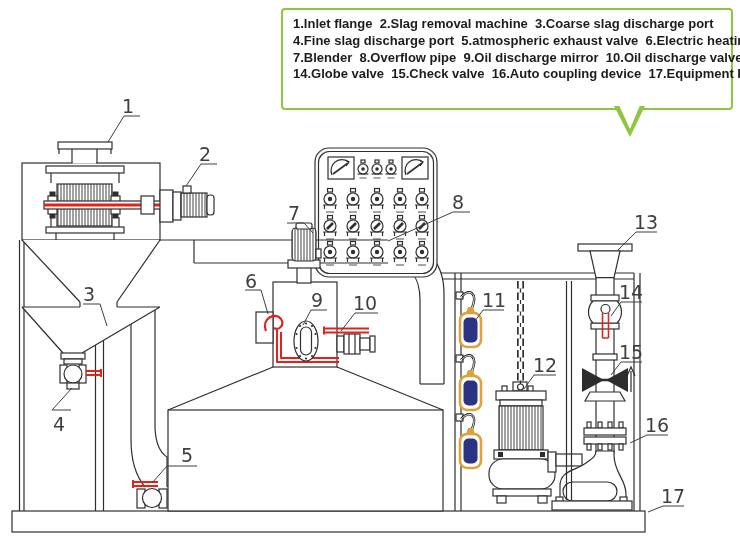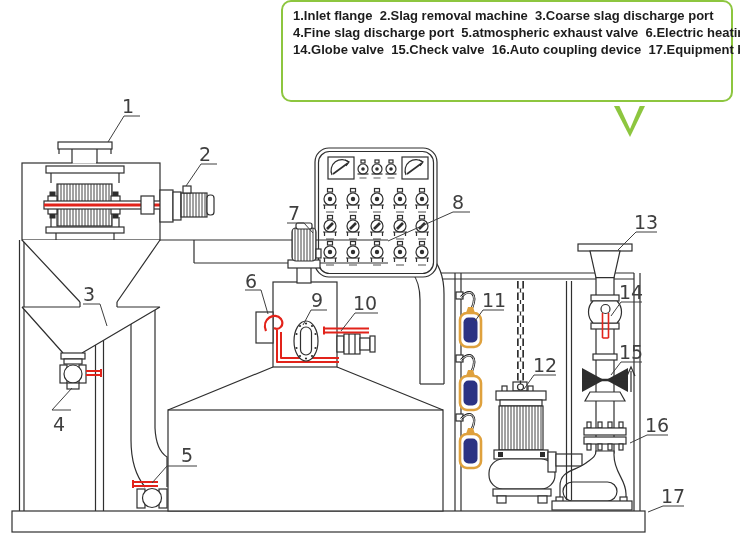--- a/index.html
+++ b/index.html
@@ -1,19 +1,19 @@
 <!DOCTYPE html>
 <html><head>
 <meta charset="utf-8">
 <style>
   html,body{margin:0;padding:0;background:#fff;}
   .stage{position:relative;width:740px;height:545px;background:#fff;overflow:hidden;
          font-family:"Liberation Sans",sans-serif;}
-  .legend{position:absolute;left:281px;top:0;width:452px;height:102px;box-sizing:border-box;
-          border:2.5px solid #8dc63f;border-radius:10px;padding:6px 0 0 10px;background:#fff;z-index:3;}
+  .legend{position:absolute;left:281px;top:8px;width:452px;height:102px;box-sizing:border-box;
+          border:2.5px solid #8dc63f;border-radius:4px;padding:6px 0 0 10px;background:#fff;z-index:3;}
   .legend .ln{font:bold 13px/16.8px "Liberation Sans",sans-serif;color:#1c1c1c;white-space:pre;}
   .tail-b{position:absolute;left:614px;top:106px;width:0;height:0;z-index:4;
           border-left:16px solid transparent;border-right:15px solid transparent;border-top:31px solid #8dc63f;}
   .tail-f{position:absolute;left:618px;top:103px;width:0;height:0;z-index:5;
           border-left:12px solid transparent;border-right:11px solid transparent;border-top:26px solid #fff;}
   svg{position:absolute;left:0;top:0;z-index:1;}
   .ln2{stroke:#2f2f2f;stroke-width:1.2;fill:none;}
   .fw{fill:#fff;stroke:#2f2f2f;stroke-width:1.2;}
   .dk{fill:#2d2d2d;stroke:none;}
   .red{stroke:#e2231a;fill:none;}
@@ -345,18 +345,19 @@
       <polyline class="ldr" points="668,435 647,435 630,443"></polyline>
       <text class="co" x="645" y="432">16</text>
       <polyline class="ldr" points="684,506 663,506 648,512"></polyline>
       <text class="co" x="661" y="503">17</text>
     </g>
   </svg>
 
   <div class="legend">
     <div class="ln">1.Inlet flange  2.Slag removal machine  3.Coarse slag discharge port</div>
     <div class="ln">4.Fine slag discharge port  5.atmospheric exhaust valve  6.Electric heating</div>
+    <div class="ln">7.Blender  8.Overflow pipe  9.Oil discharge mirror  10.Oil discharge valve</div>
     <div class="ln">14.Globe valve  15.Check valve  16.Auto coupling device  17.Equipment base</div>
   </div>
   <div class="tail-b"></div>
   <div class="tail-f"></div>
 
 </div>
 
 </body></html>

